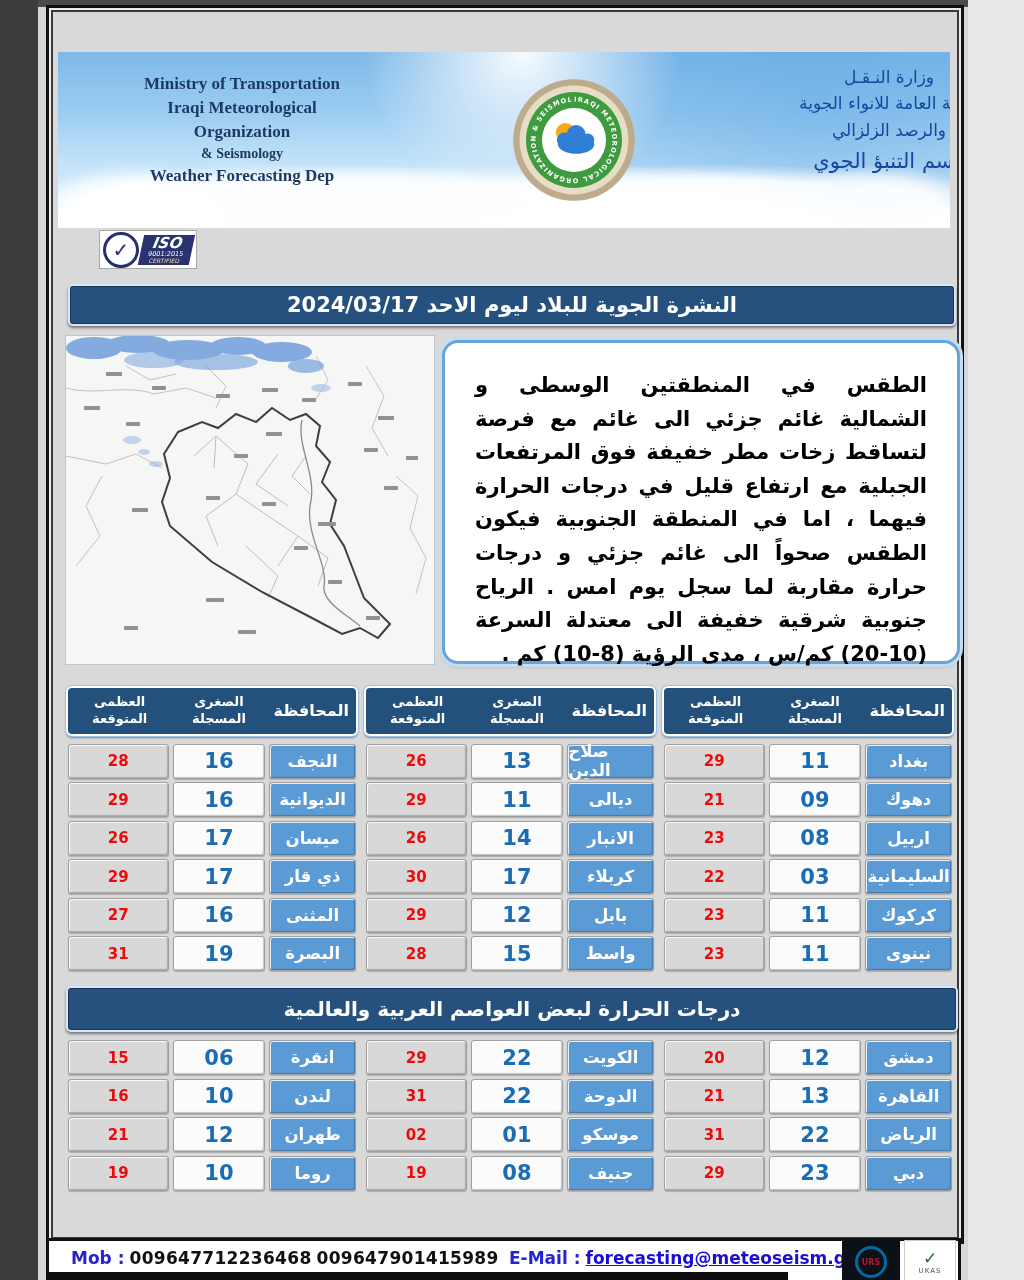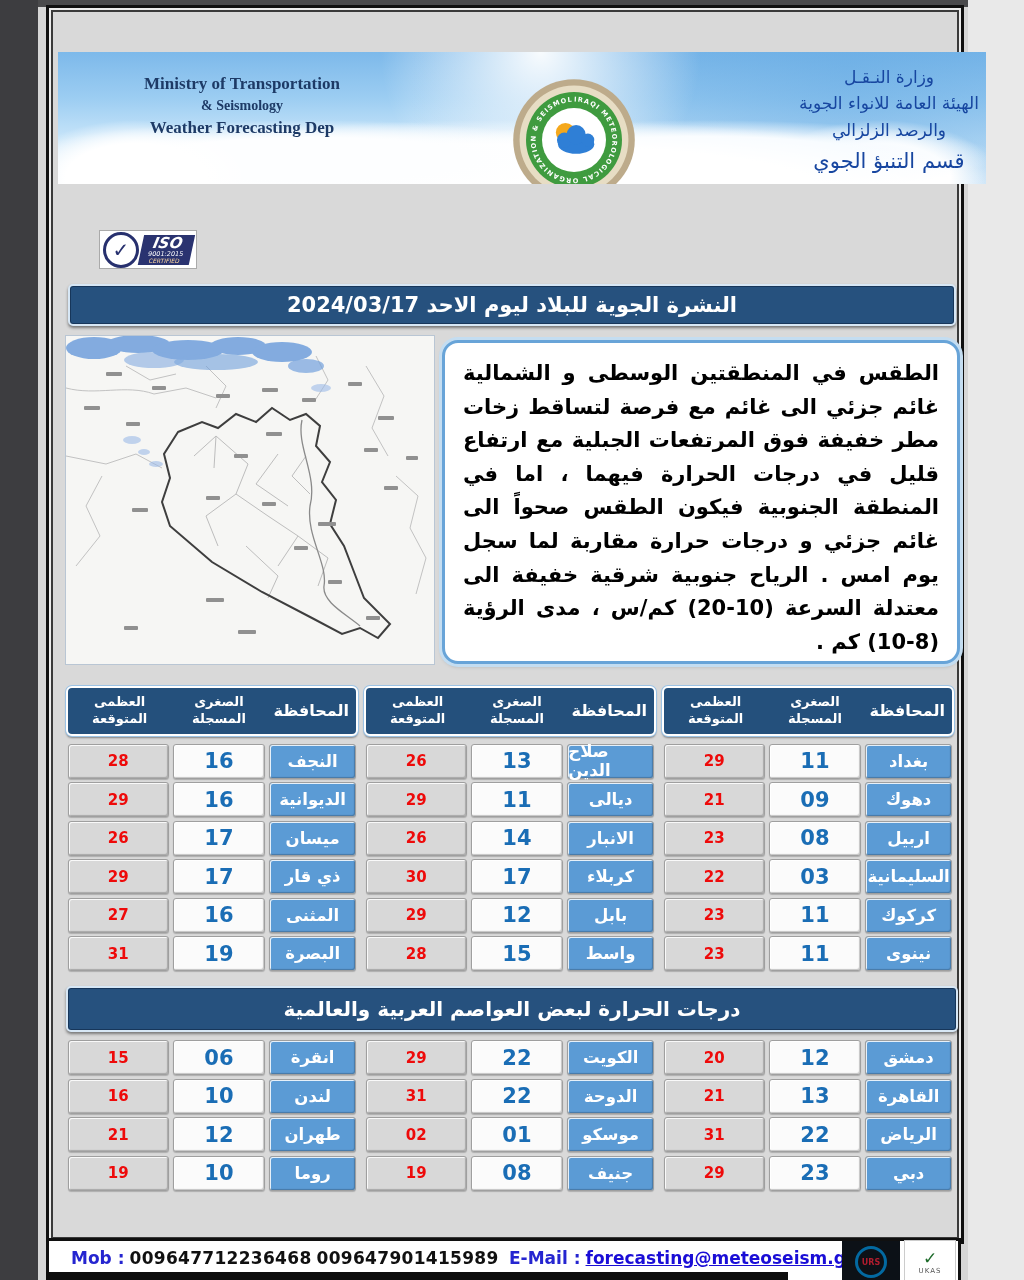--- a/index.html
+++ b/index.html
@@ -5,25 +5,25 @@
   html,body{margin:0;padding:0;background:#bfbfbf;}
   .stage{position:relative;width:1024px;height:1280px;background:#d6d6d6;overflow:hidden;
          font-family:"DejaVu Sans",sans-serif;}
   .edge-left{position:absolute;left:0;top:0;width:38px;height:1280px;background:#3d3d40;}
   .edge-top{position:absolute;left:38px;top:0;width:930px;height:7px;background:#4a4a4c;}
   .edge-right{position:absolute;left:968px;top:0;width:56px;height:1280px;background:#e9e9e9;}
   .frame{position:absolute;left:46px;top:5px;width:912px;height:1233px;border:3px solid #101010;
          background:#d9d9d9;box-shadow:inset 0 0 0 2px #ececec, inset 0 0 0 4px #3a3a3a;}
 
   
-  .sky{position:absolute;left:58px;top:52px;width:892px;height:132px;overflow:hidden;
+  .sky{position:absolute;left:58px;top:52px;width:892px;height:176px;overflow:hidden;
        background:
         radial-gradient(circle at 52% 0%, rgba(255,255,255,.95) 0%, rgba(255,255,255,0) 32%),
         radial-gradient(circle at 85% 15%, rgba(98,168,226,.55) 0%, rgba(98,168,226,0) 55%),
-        linear-gradient(180deg,#7db9ea 0%,#9ccdf2 35%,#c6e4f9 65%,#eaf6fe 100%); padding-left: 36px;}
+        linear-gradient(180deg,#7db9ea 0%,#9ccdf2 35%,#c6e4f9 65%,#eaf6fe 100%);}
   .sky::after{content:"";position:absolute;left:-40px;bottom:-66px;width:980px;height:130px;
        background:
         radial-gradient(closest-side at 12% 45%, #fff 60%, rgba(255,255,255,0)),
         radial-gradient(closest-side at 30% 30%, #fdfeff 55%, rgba(255,255,255,0)),
         radial-gradient(closest-side at 50% 50%, #fff 62%, rgba(255,255,255,0)),
         radial-gradient(closest-side at 70% 28%, #f6fbff 55%, rgba(255,255,255,0)),
         radial-gradient(closest-side at 88% 45%, #fff 60%, rgba(255,255,255,0));}
   .en-org{position:absolute;left:66px;top:20px;width:236px;text-align:center;color:#1d3a66;
           font-family:"Liberation Serif",serif;font-weight:700;font-size:17px;line-height:1.42;z-index:2;}
   .en-org .small{font-size:14px;}
@@ -50,21 +50,21 @@
        display:flex;align-items:center;justify-content:center;font-weight:700;}
   .title-bar{left:68px;top:284px;width:884px;height:38px;font-size:21px;}
   .capitals-bar{left:66px;top:986px;width:888px;height:42px;font-size:20px;}
 
   
   .map-panel{position:absolute;left:66px;top:336px;width:368px;height:328px;background:#f6f6f4;
              box-shadow:0 0 0 1px #b9c6d4;}
   .map-panel svg{display:block;width:100%;height:100%;}
   .forecast-box{position:absolute;left:442px;top:340px;width:512px;height:318px;background:#fff;
                 border:3px solid #68a4d8;border-radius:16px;box-shadow:0 0 0 3px #c4ddf1, 0 2px 4px rgba(0,0,0,.25);}
-  .forecast-box p{margin:0;padding:14px 18px;direction:rtl;text-align:justify;color:#000;
+  .forecast-box p{margin:12px;padding:14px 18px;direction:rtl;text-align:justify;color:#000;
                   font-weight:700;font-size:21px;line-height:1.6;}
 
   
   .t-group{position:absolute;width:292px;display:flex;flex-direction:column;gap:3.5px;}
   .g-head{height:46px;background:#24507c;border:2px solid #fff;border-radius:6px;margin-bottom:4px;
           box-shadow:0 0 0 1px #9cc3e5, 0 2px 2px rgba(0,0,0,.4);display:flex;gap:4px;
           align-items:center;color:#fff;padding:0 2px;direction:ltr;}
   .gh{text-align:center;font-weight:700;font-size:13px;line-height:1.3;}
   .ghx{width:100px;} .ghn{width:92px;} .ghg{width:86px;font-size:16px;}
   .gh span{display:block;}
@@ -102,20 +102,21 @@
 
 <div class="stage">
   <div class="edge-left"></div>
   <div class="edge-top"></div>
   <div class="edge-right"></div>
   <div class="frame"></div>
 
   <div class="sky">
     <div class="en-org">
       <div>Ministry of Transportation</div>
+      <div>Iraqi Meteorological Organization</div>
       <div class="small">&amp; Seismology</div>
       <div>Weather Forecasting Dep</div>
     </div>
     <div class="ar-org" dir="rtl">
       <div>وزارة النـقـل</div>
       <div>الهيئة العامة للانواء الجوية</div>
       <div>والرصد الزلزالي</div>
       <div class="big">قسم التنبؤ الجوي</div>
     </div>
     <div class="emblem">

